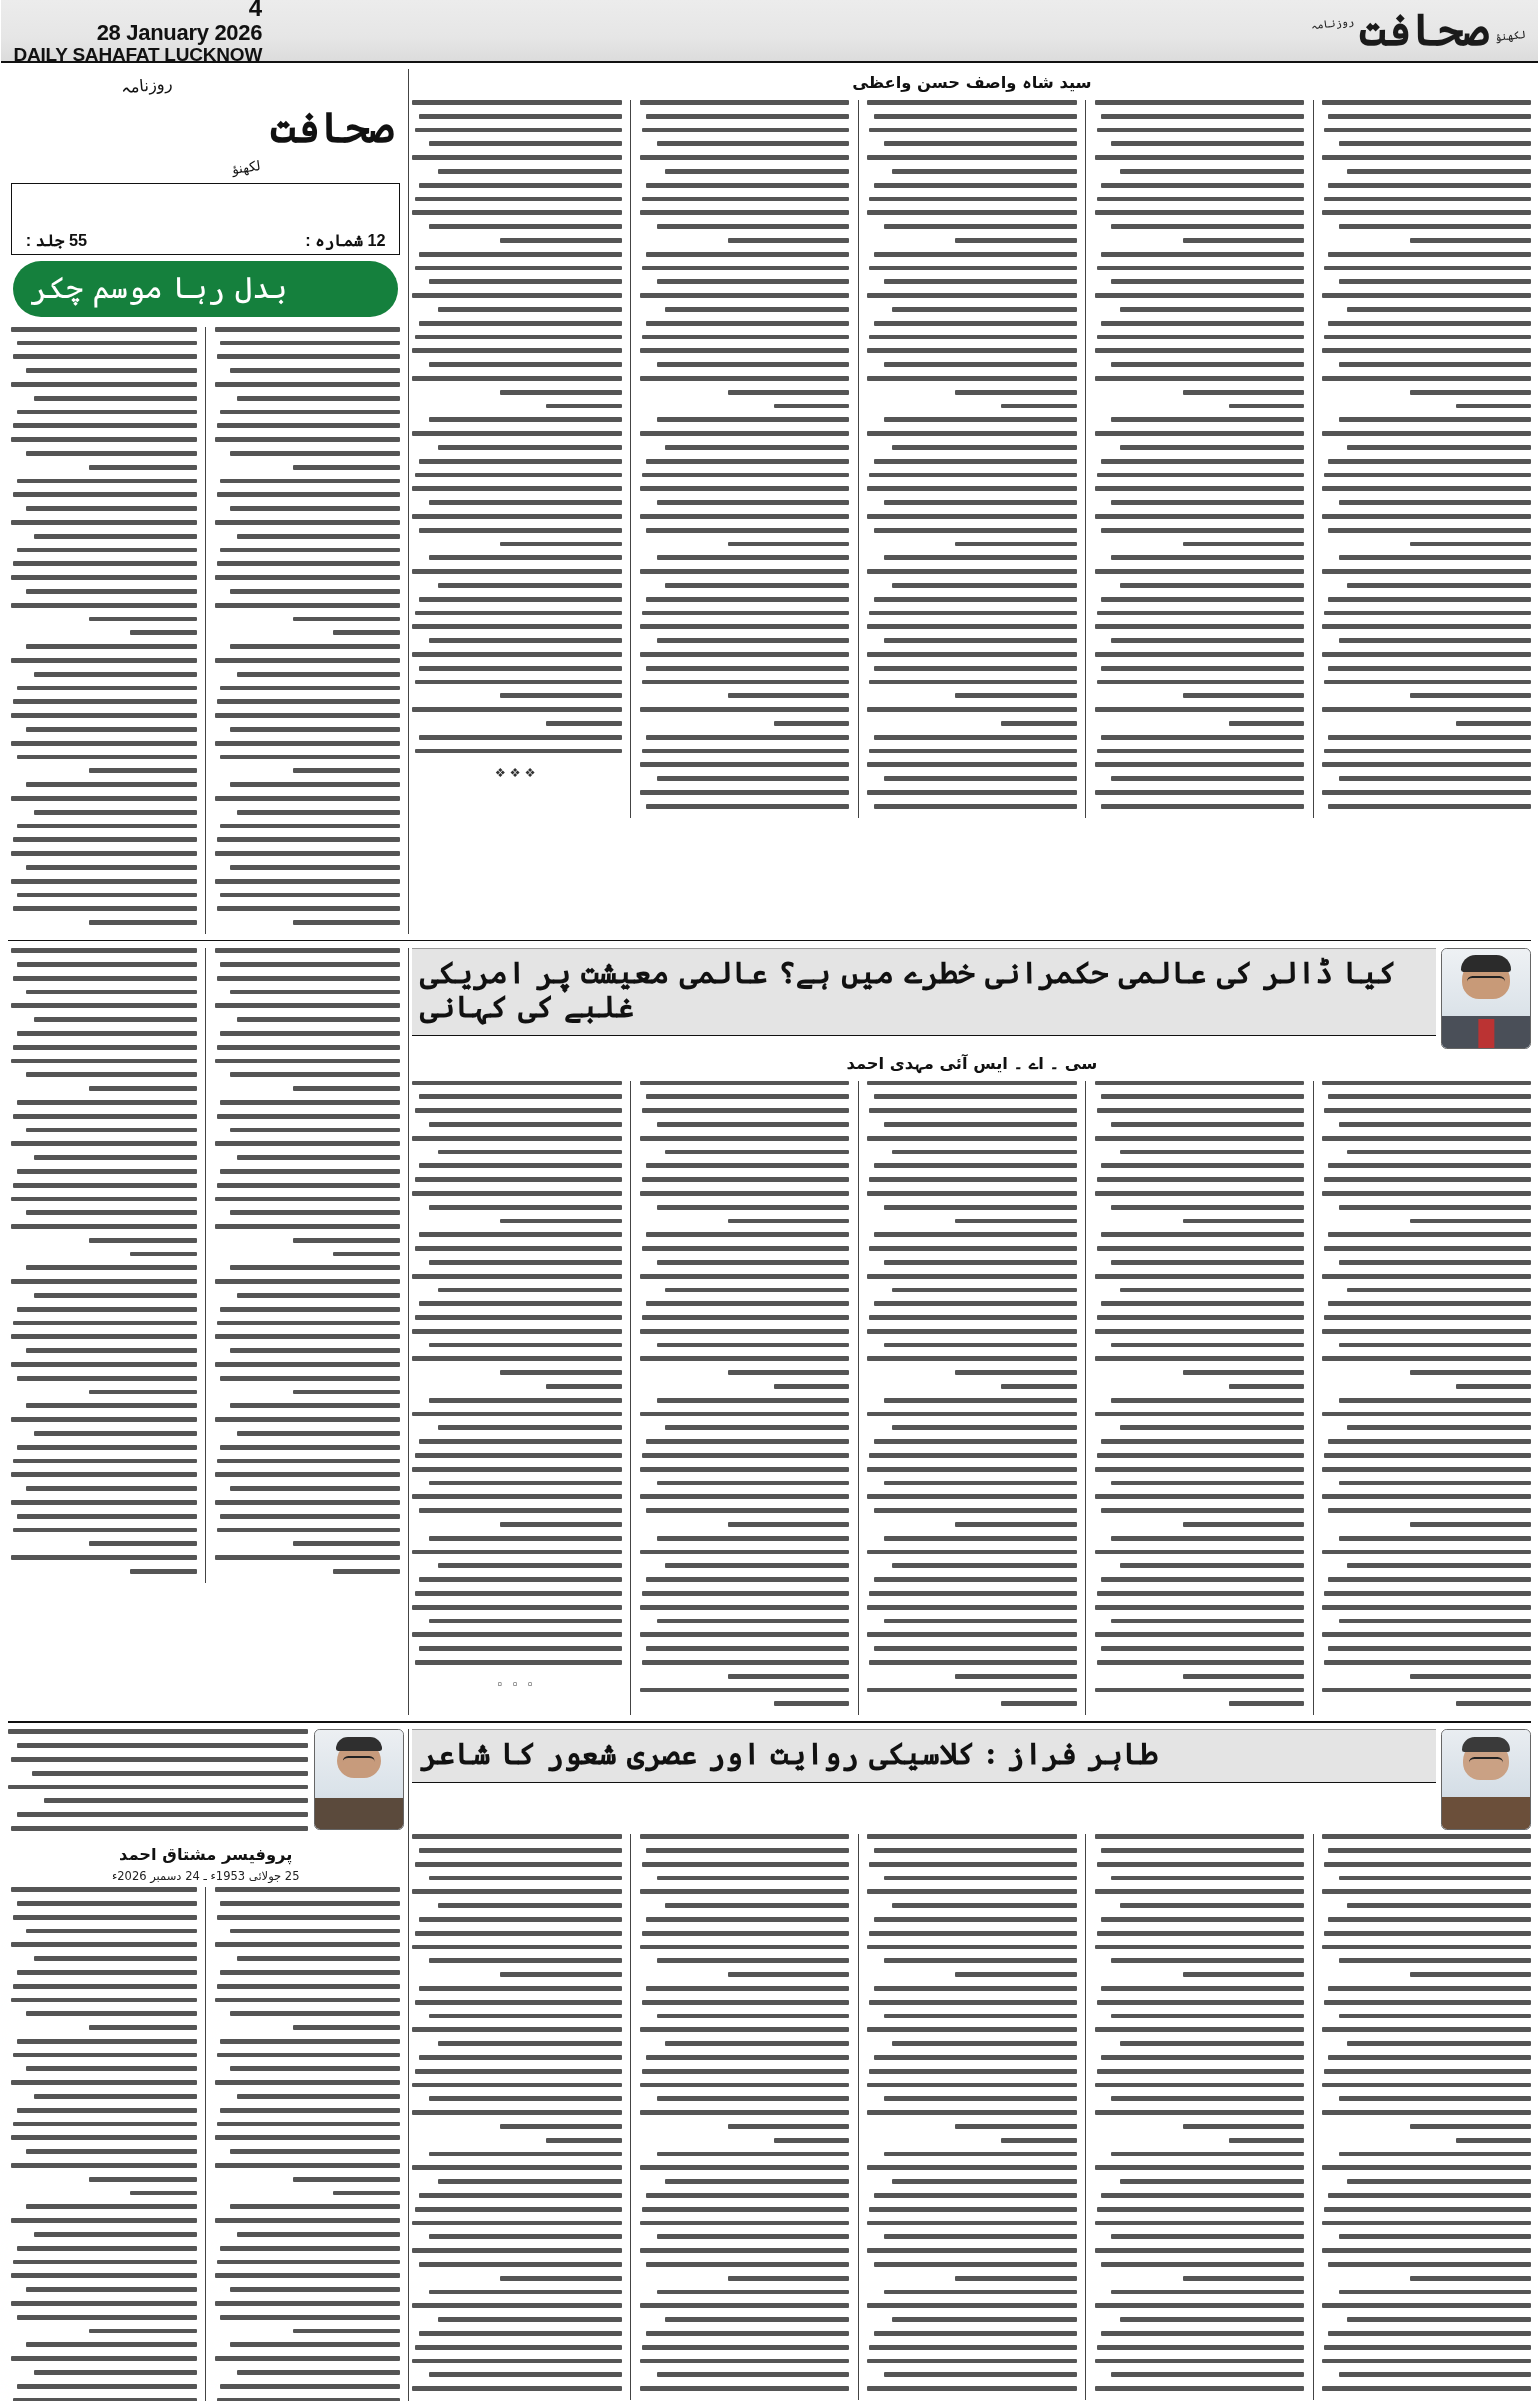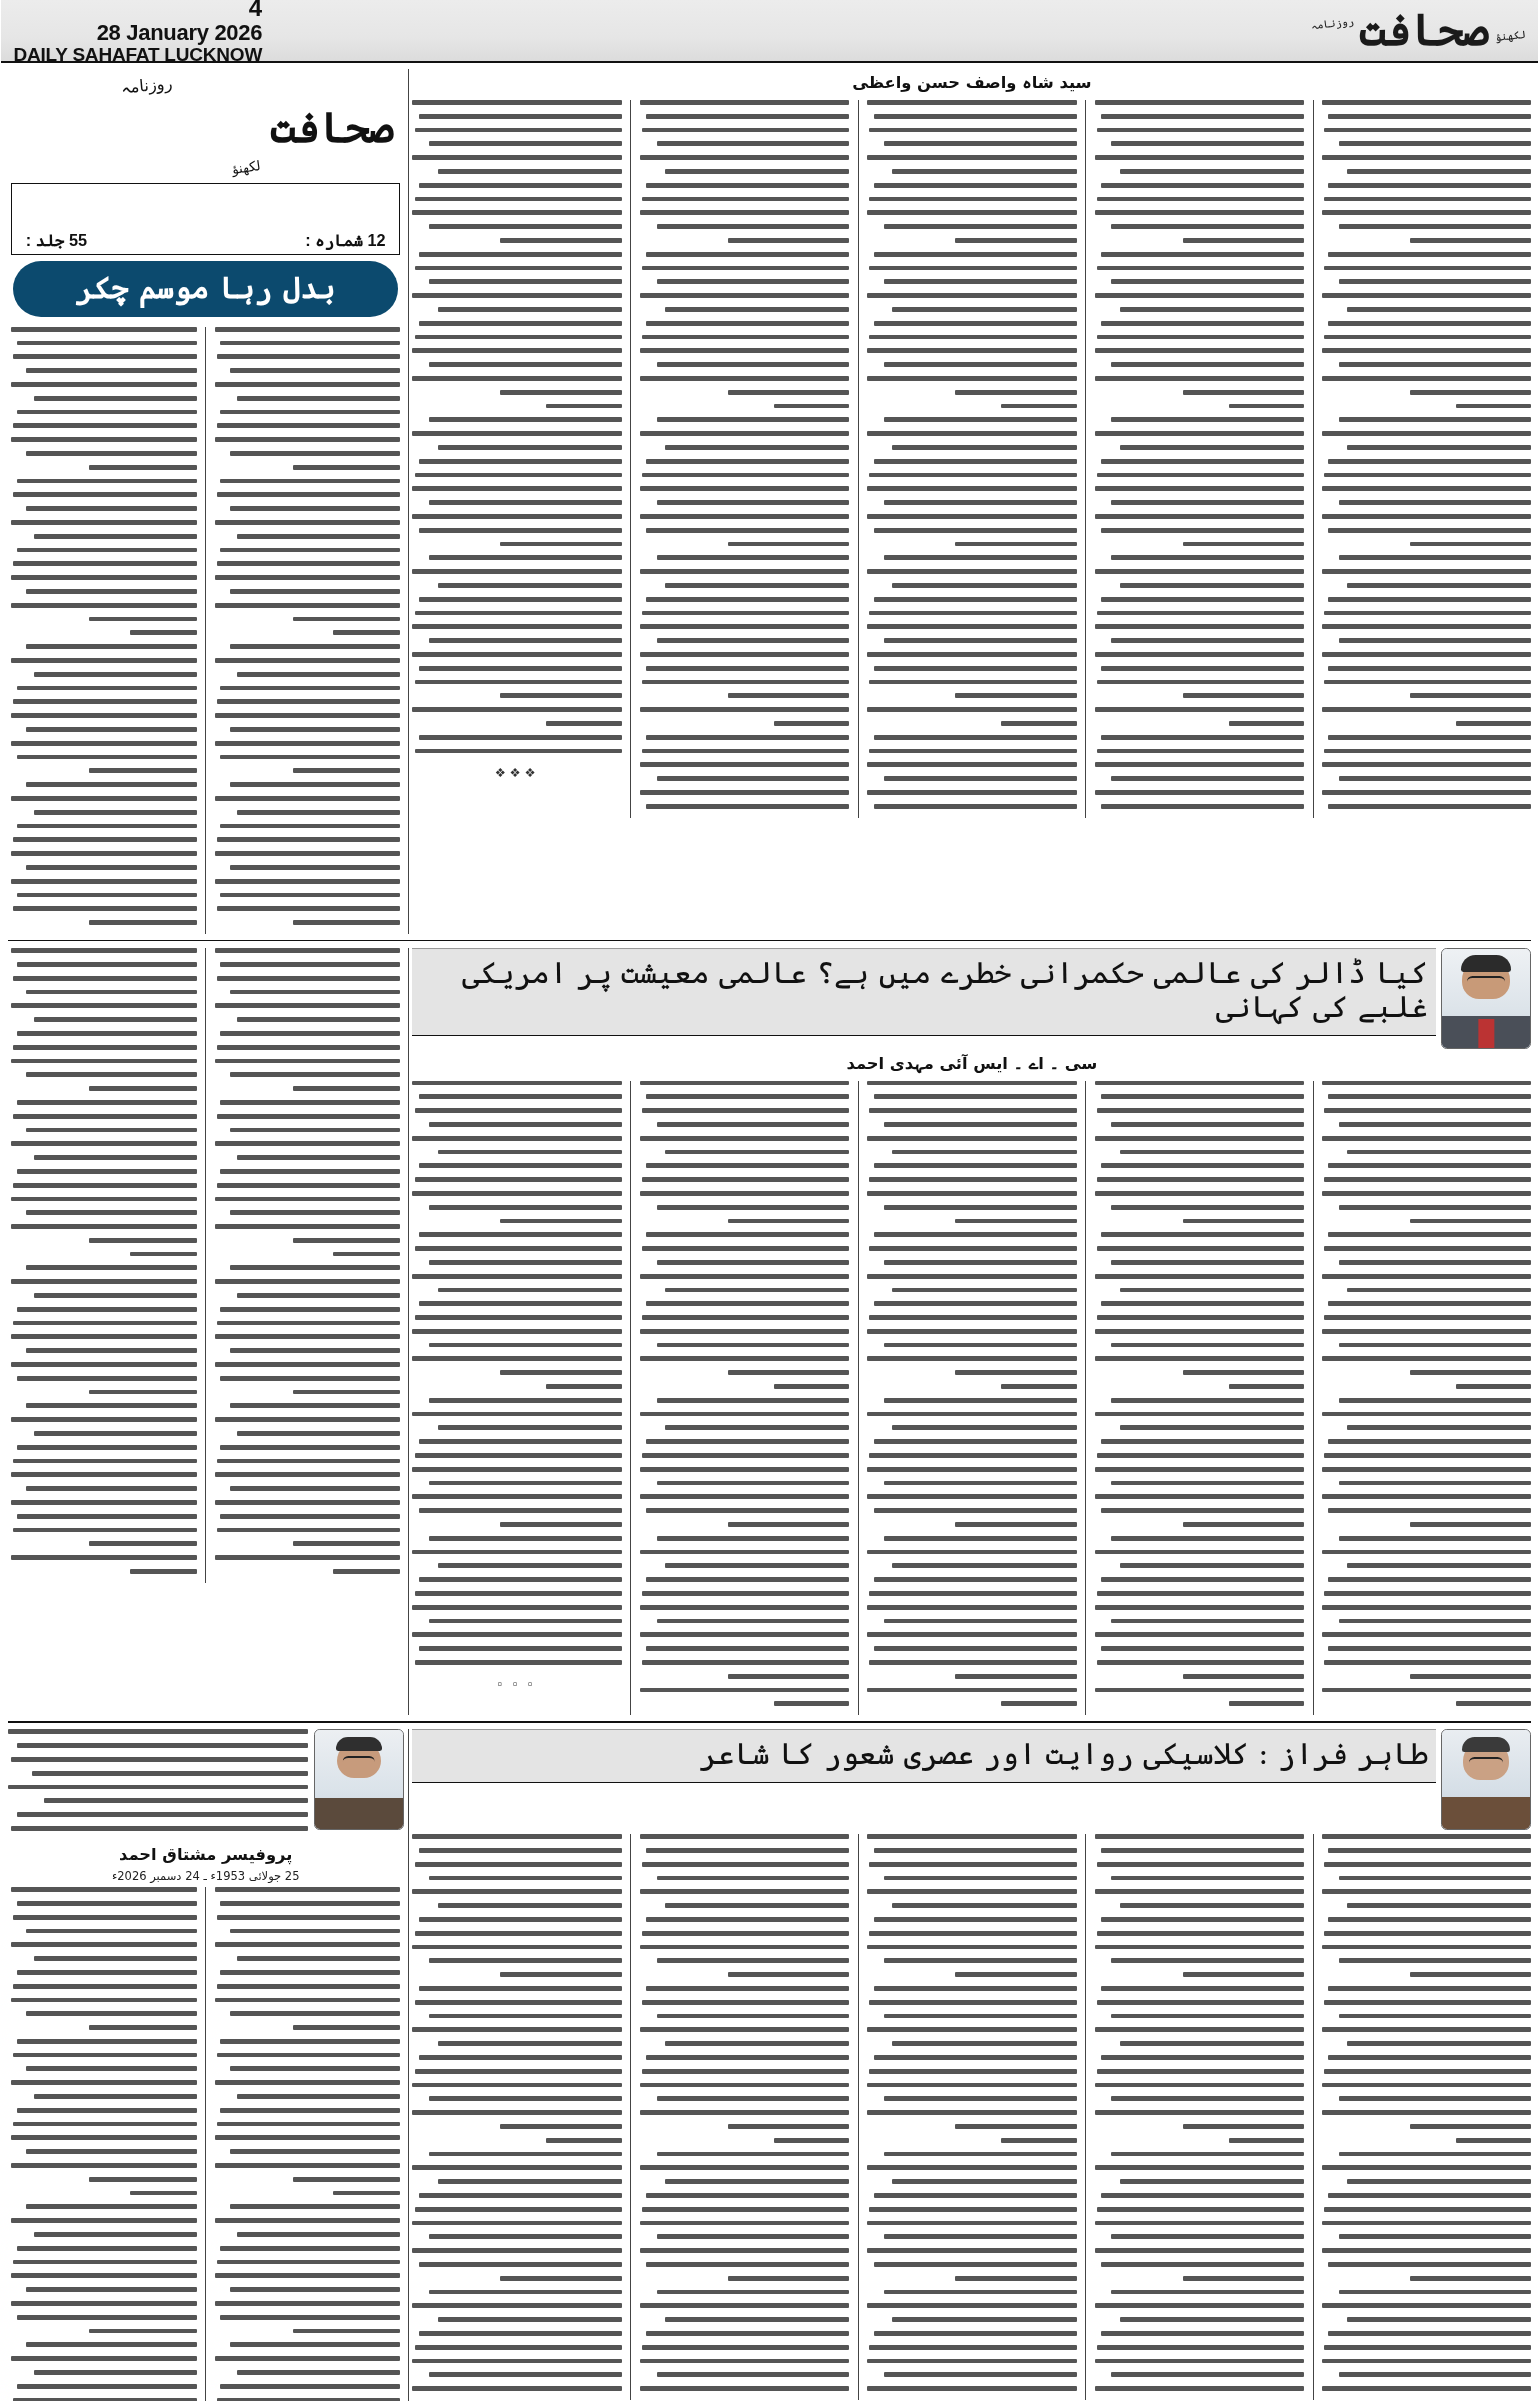--- a/index.html
+++ b/index.html
@@ -110,24 +110,24 @@
   }
   .sb-volbar{
     border:1.4px solid #111;
     display:flex;justify-content:space-between;align-items:center;
     padding:3.8px 13.4px;margin:1.9px 3.8px 6.7px 3.8px;
     font-family:"Liberation Sans",sans-serif;
     font-size:16.3px;font-weight:bold;direction:rtl;
   }
   .sb-volbar span{direction:rtl;margin-top:43px;}
   .sb-banner{
-    background:#0c4a6e;color:#fff;border-radius:32.5px;
-    text-align:center;padding:8.6px 17px 12.4px 17px;
+    background:#15803d;color:#fff;border-radius:32.5px;
+    text-align:left;padding:8.6px 17px 12.4px 17px;
     font-family:"DejaVu Serif",serif;
-    font-size:30px;font-weight:bold;
+    font-size:30px;font-weight:normal;
     margin:0 5.7px 9.6px 5.7px;letter-spacing:-0.5px;
   }
   .sb-body{display:flex;gap:8.6px;padding:0 3.8px;}
   .sb-col{flex:1;}
 
   
   .lead{flex:1;padding-left:3.8px;box-sizing:border-box;}
   .lead-head-row{display:flex;align-items:flex-start;gap:5.7px;}
   .lead-photo{
     width:92px;flex:0 0 92px;
@@ -160,21 +160,21 @@
   .mid-head-row{display:flex;align-items:flex-start;gap:5.7px;}
   .mid-photo{
     width:88px;flex:0 0 88px;height:99px;
     border:1px solid #666;border-radius:5.7px;overflow:hidden;background:#dfe6ee;
     position:relative;
   }
   .mid-headline{
     flex:1;background:#e4e4e4;
     border-top:1px solid #999;border-bottom:1.9px solid #111;
     font-family:"DejaVu Serif",serif;
-    font-size:30px;font-weight:normal;text-align:right;
+    font-size:30px;font-weight:bold;text-align:left;
     padding:6.7px 7.6px 10.5px 7.6px;line-height:1.15;
     direction:rtl;letter-spacing:-1px;color:#111;
   }
   .mid-cols{display:flex;gap:8.6px;margin-top:3.8px;}
   .mid-col{flex:1;}
 
   
   .bot-block{display:flex;margin-top:6.7px;}
   .bot-left{flex:1;padding-left:3.8px;box-sizing:border-box;}
   .bot-right{width:400px;flex:0 0 400px;padding-right:3.8px;box-sizing:border-box;}

